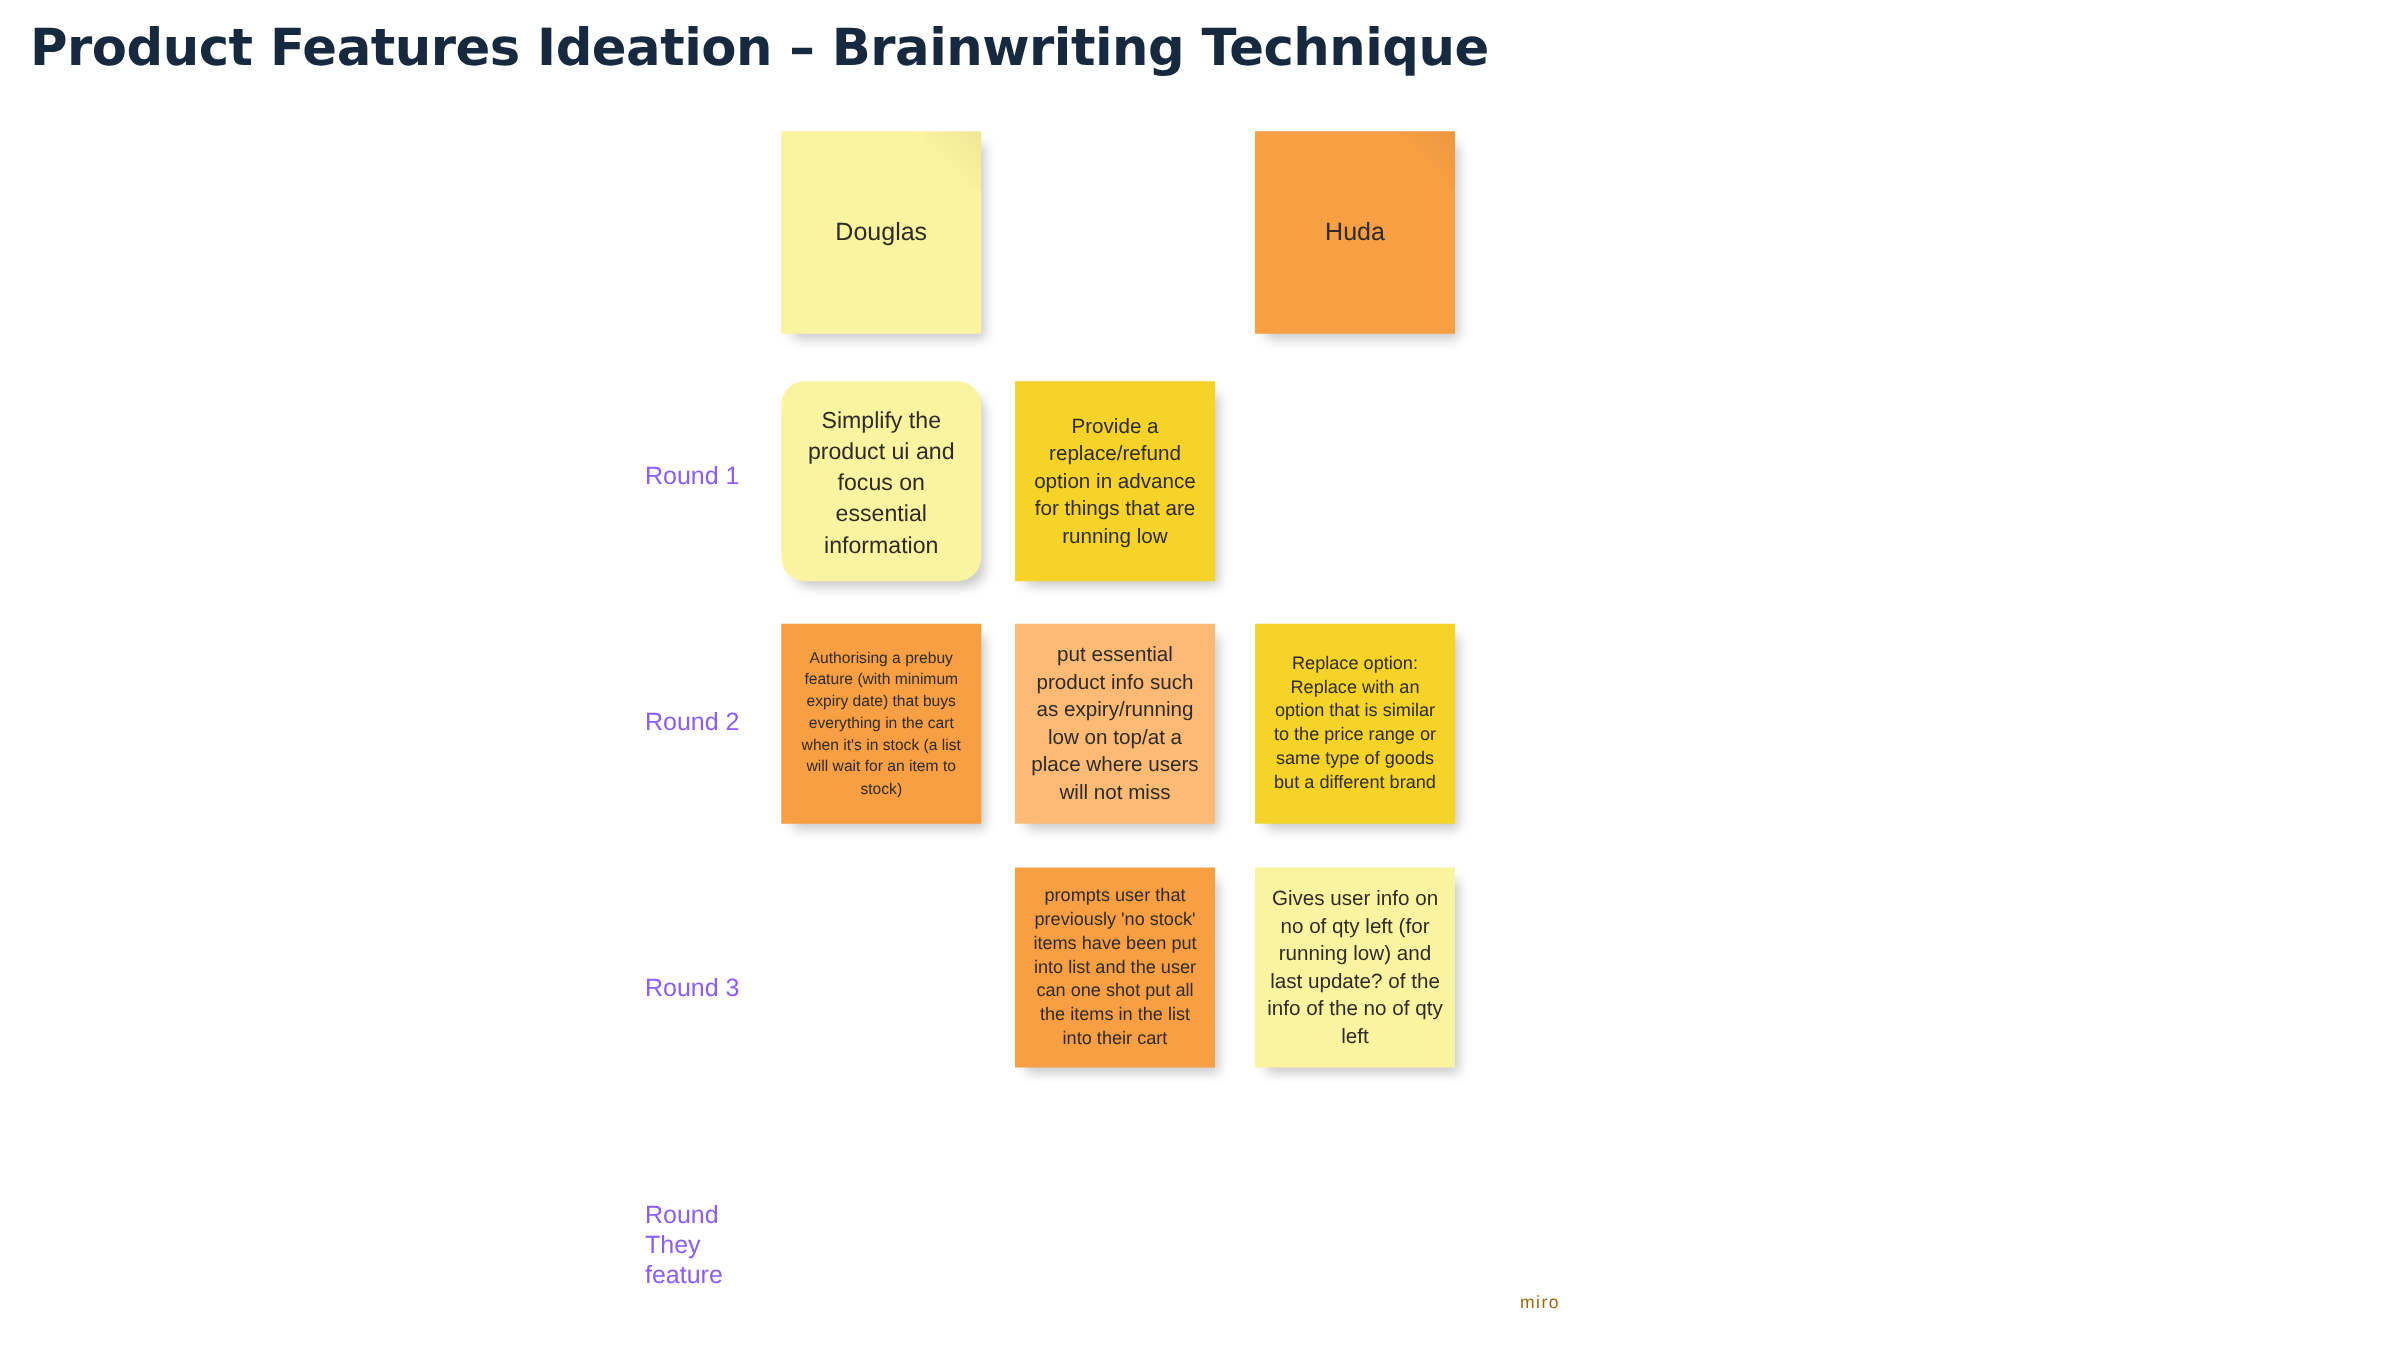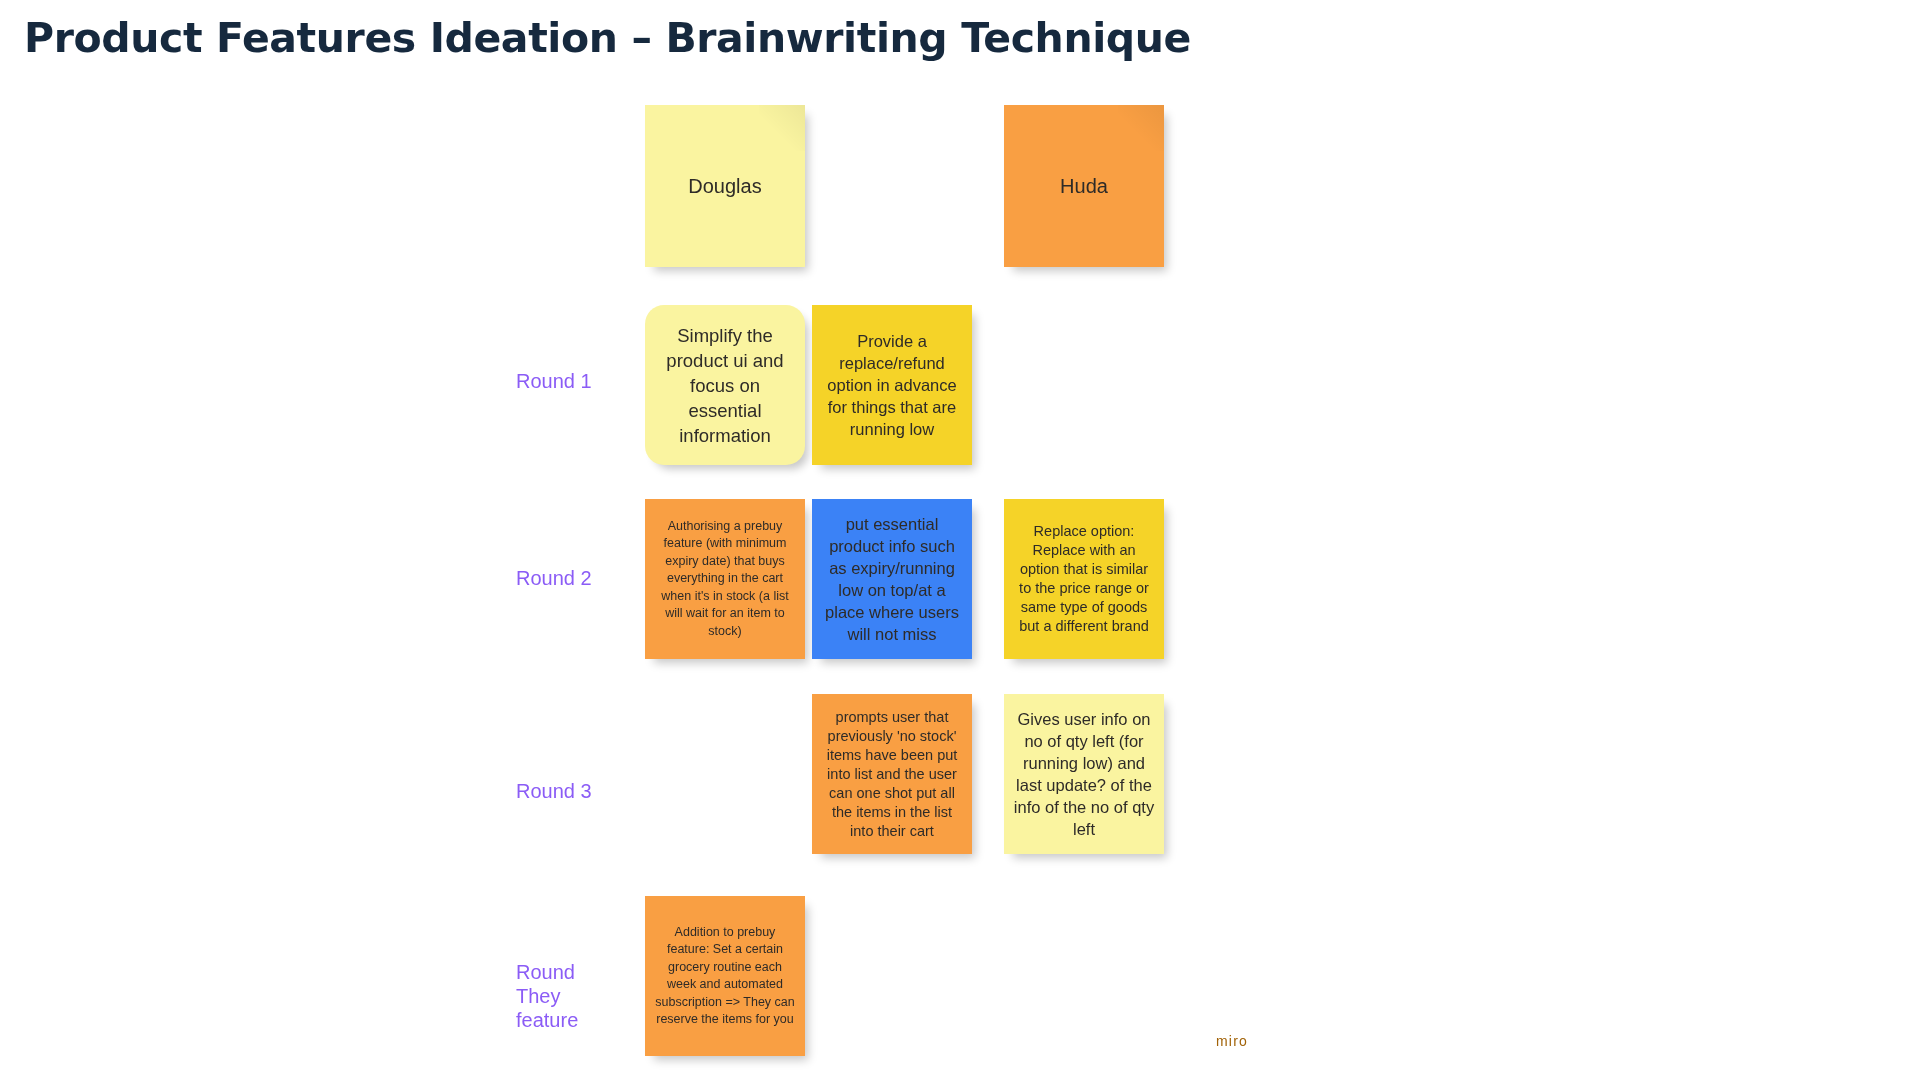--- a/index.html
+++ b/index.html
@@ -27,21 +27,21 @@
     font-size: 41px;
     font-weight: 800;
     letter-spacing: -0.4px;
     color: #16293e;
     font-family: "DejaVu Sans", sans-serif;
     white-space: nowrap;
   }
 
   
   
-  .col-0 { left: 625px; margin-left: 20px; }
+  .col-0 { left: 625px; }
   .col-1 { left: 812px; }
   .col-2 { left: 1004px; }
 
   
   .row-head { top: 105px; }
   .row-1    { top: 305px; }
   .row-2    { top: 499px; }
   .row-3    { top: 694px; }
   .row-x    { top: 896px; }
 
@@ -149,21 +149,21 @@
     <span class="note-text">Provide a replace/refund option in advance for things that are running low</span>
   </div>
 
 
   <div class="row-label r2">Round 2</div>
 
   <div class="note t-xs row-2 col-0" id="note-r2-douglas" style="background: rgb(249, 159, 67);">
     <span class="note-text">Authorising a prebuy feature (with minimum expiry date) that buys everything in the cart when it's in stock (a list will wait for an item to stock)</span>
   </div>
 
-  <div class="note t-md row-2 col-1" id="note-r2-videa" style="background: #3b82f6;">
+  <div class="note t-md row-2 col-1" id="note-r2-videa" style="background: #fdba74;">
     <span class="note-text">put essential product info such as expiry/running low on top/at a place where users will not miss</span>
   </div>
 
   <div class="note t-sm row-2 col-2" id="note-r2-huda" style="background: rgb(245, 211, 40);">
     <span class="note-text">Replace option: Replace with an option that is similar to the price range or same type of goods but a different brand</span>
   </div>
 
   <div class="row-label r3">Round 3</div>
 
 
@@ -174,19 +174,16 @@
   <div class="note t-md row-3 col-2" id="note-r3-huda" style="background: rgb(250, 244, 160);">
     <span class="note-text">Gives user info on no of qty left (for running low) and last update? of the info of the no of qty left</span>
   </div>
 
   <div class="row-label rx">
     <span>Round</span>
     <span>They</span>
     <span>feature</span>
   </div>
 
-  <div class="note t-xs row-x col-0" id="note-rx-douglas" style="background: rgb(249, 159, 67);">
-    <span class="note-text">Addition to prebuy feature: Set a certain grocery routine each week and automated subscription =&gt; They can reserve the items for you</span>
-  </div>
 
   <div id="miro-watermark" style="color: #a16207;">miro</div>
 
 </div>
 
 </body></html>

